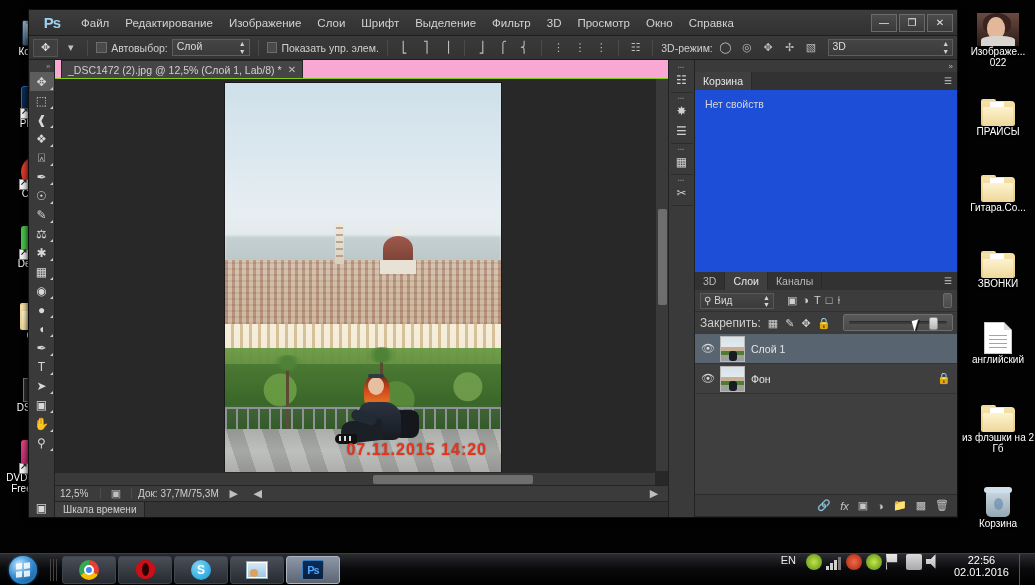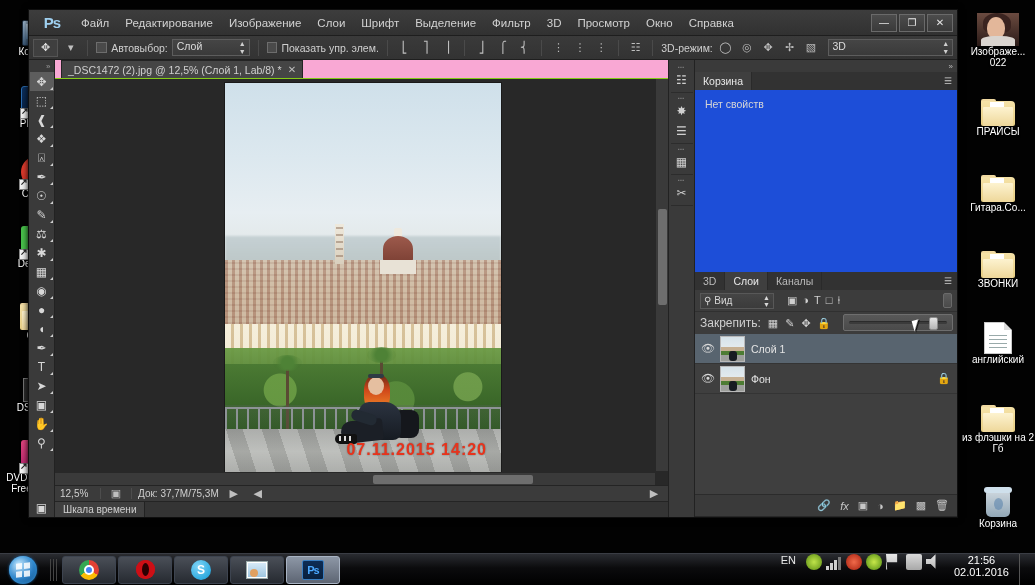--- a/index.html
+++ b/index.html
@@ -730,20 +730,20 @@
           linear-gradient(#cfcfcf,#cfcfcf) 0 12px/3px 4px no-repeat,
           linear-gradient(#cfcfcf,#cfcfcf) 4px 9px/3px 7px no-repeat,
           linear-gradient(#cfcfcf,#cfcfcf) 8px 6px/3px 10px no-repeat,
           linear-gradient(#777,#777) 12px 3px/3px 13px no-repeat;"></div>
       <div class="tray-ico" style="border-radius:50%;background:radial-gradient(circle,#f06a4a,#a8200f);"></div>
       <div class="tray-ico" style="border-radius:50%;background:radial-gradient(circle,#c8e84a,#4f8a12);"></div>
       <div class="tray-ico" style="background:linear-gradient(#e8e8e8,#bdbdbd);clip-path:polygon(0 0,70% 0,70% 55%,0 55%,0 100%,8% 100%);"></div>
       <div class="tray-ico" style="background:linear-gradient(#dadada,#a8a8a8);border-radius:2px;"></div>
       <div class="tray-ico" style="background:linear-gradient(#e6e6e6,#b4b4b4);clip-path:polygon(0 35%,30% 35%,60% 5%,60% 95%,30% 65%,0 65%);"></div>
       <div class="clock">
-        <div>21:56</div>
+        <div>22:56</div>
         <div>02.01.2016</div>
       </div>
       <div class="show-desk"></div>
     </div>
   </div>
 
 </div>
 
 </body></html>

